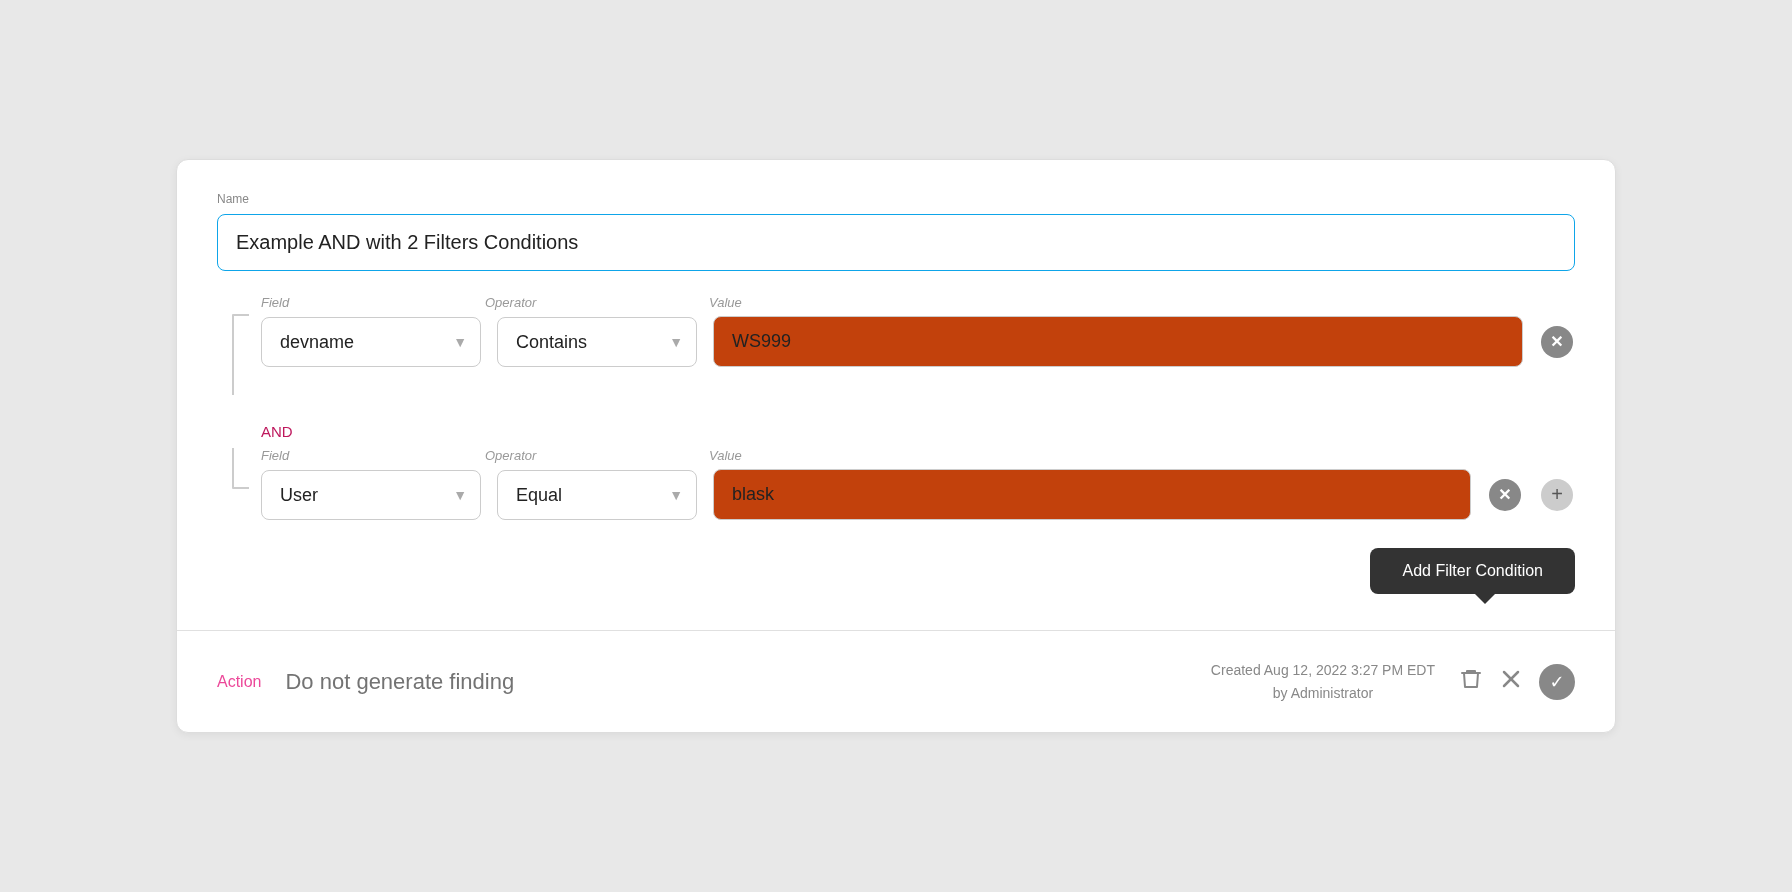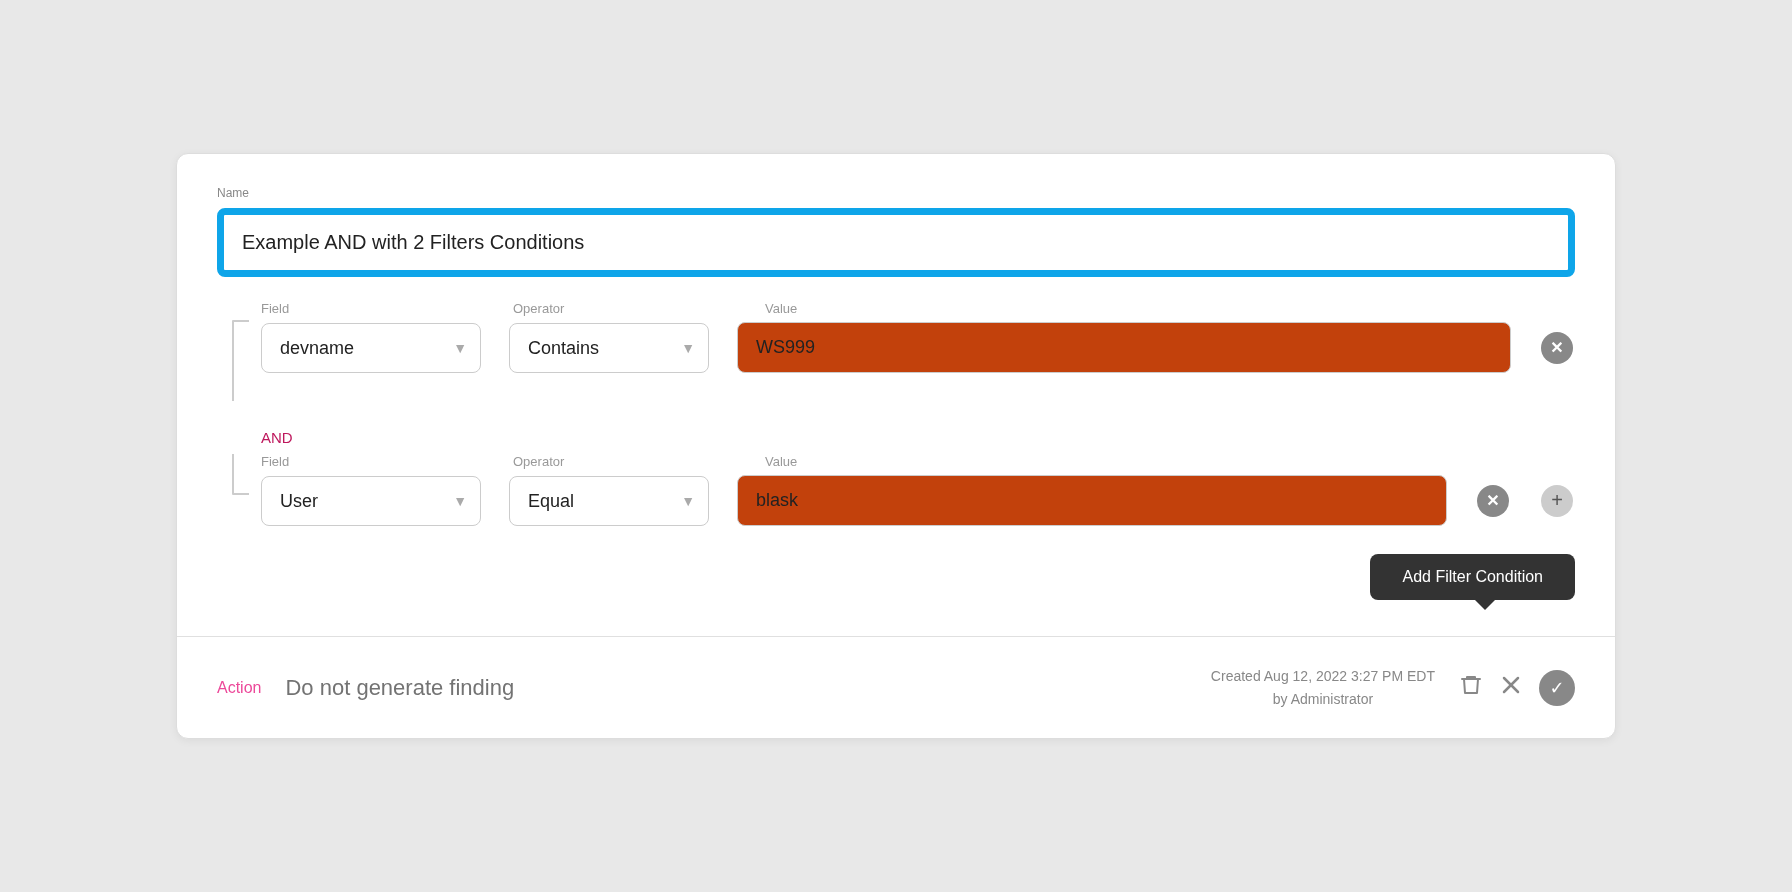--- a/index.html
+++ b/index.html
@@ -23,46 +23,47 @@
     .top-section {
       padding: 32px 40px 28px 40px;
     }
     .field-label {
       font-size: 12px;
       color: #888;
       margin-bottom: 8px;
     }
     .name-input {
       width: 100%;
-      border: 7px solid #0ea5e9;
+      border: 1px solid #0ea5e9;
       border-radius: 8px;
       padding: 16px 18px;
       font-size: 20px;
       color: #222;
       outline: none;
       background: #fff;
     }
     .filter-rows {
       margin-top: 24px;
     }
     .row-labels {
       display: flex;
-      gap: 32px;
+      gap: 4px;
       margin-bottom: 6px;
+      font-style: italic;
     }
     .col-label {
       font-size: 13px;
       color: #999;
     }
     .col-label-field { width: 220px; }
     .col-label-op { width: 220px; }
     .col-label-val { flex: 1; }
     .row-inputs {
       display: flex;
-      gap: 28px;
+      gap: 16px;
       align-items: center;
     }
     .select-wrap {
       position: relative;
       display: inline-block;
     }
     .filter-select {
       appearance: none;
       border: 1px solid #ccc;
       border-radius: 8px;

